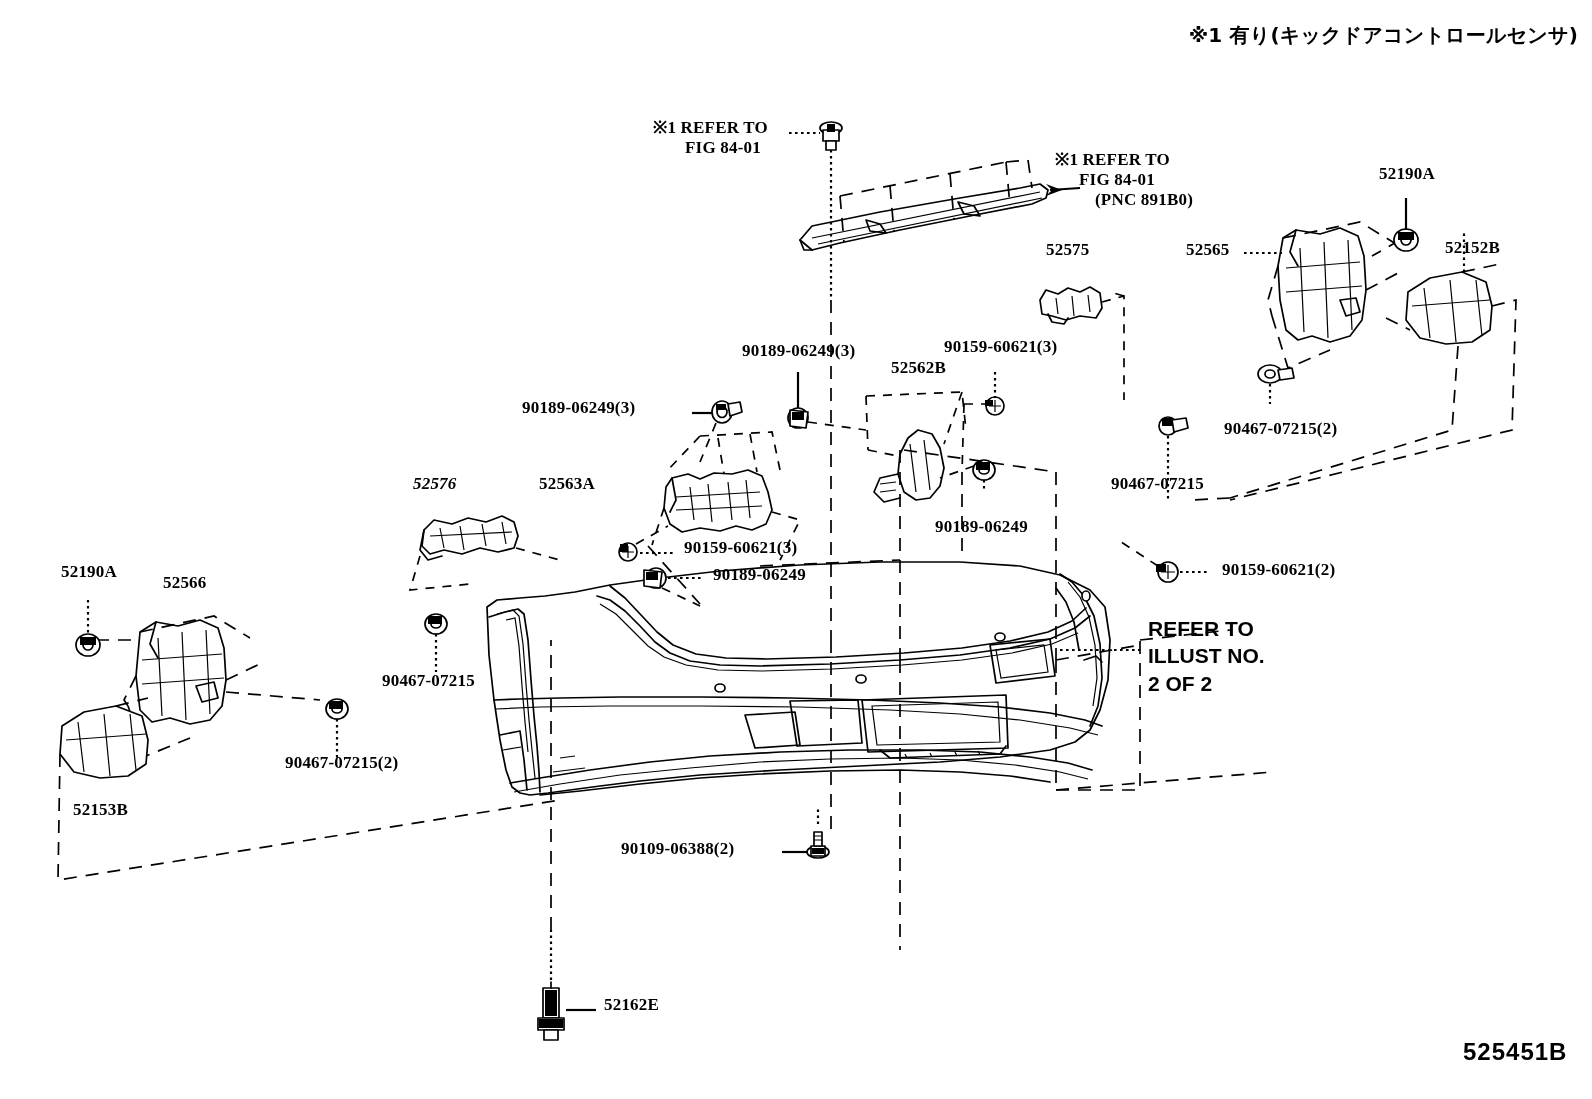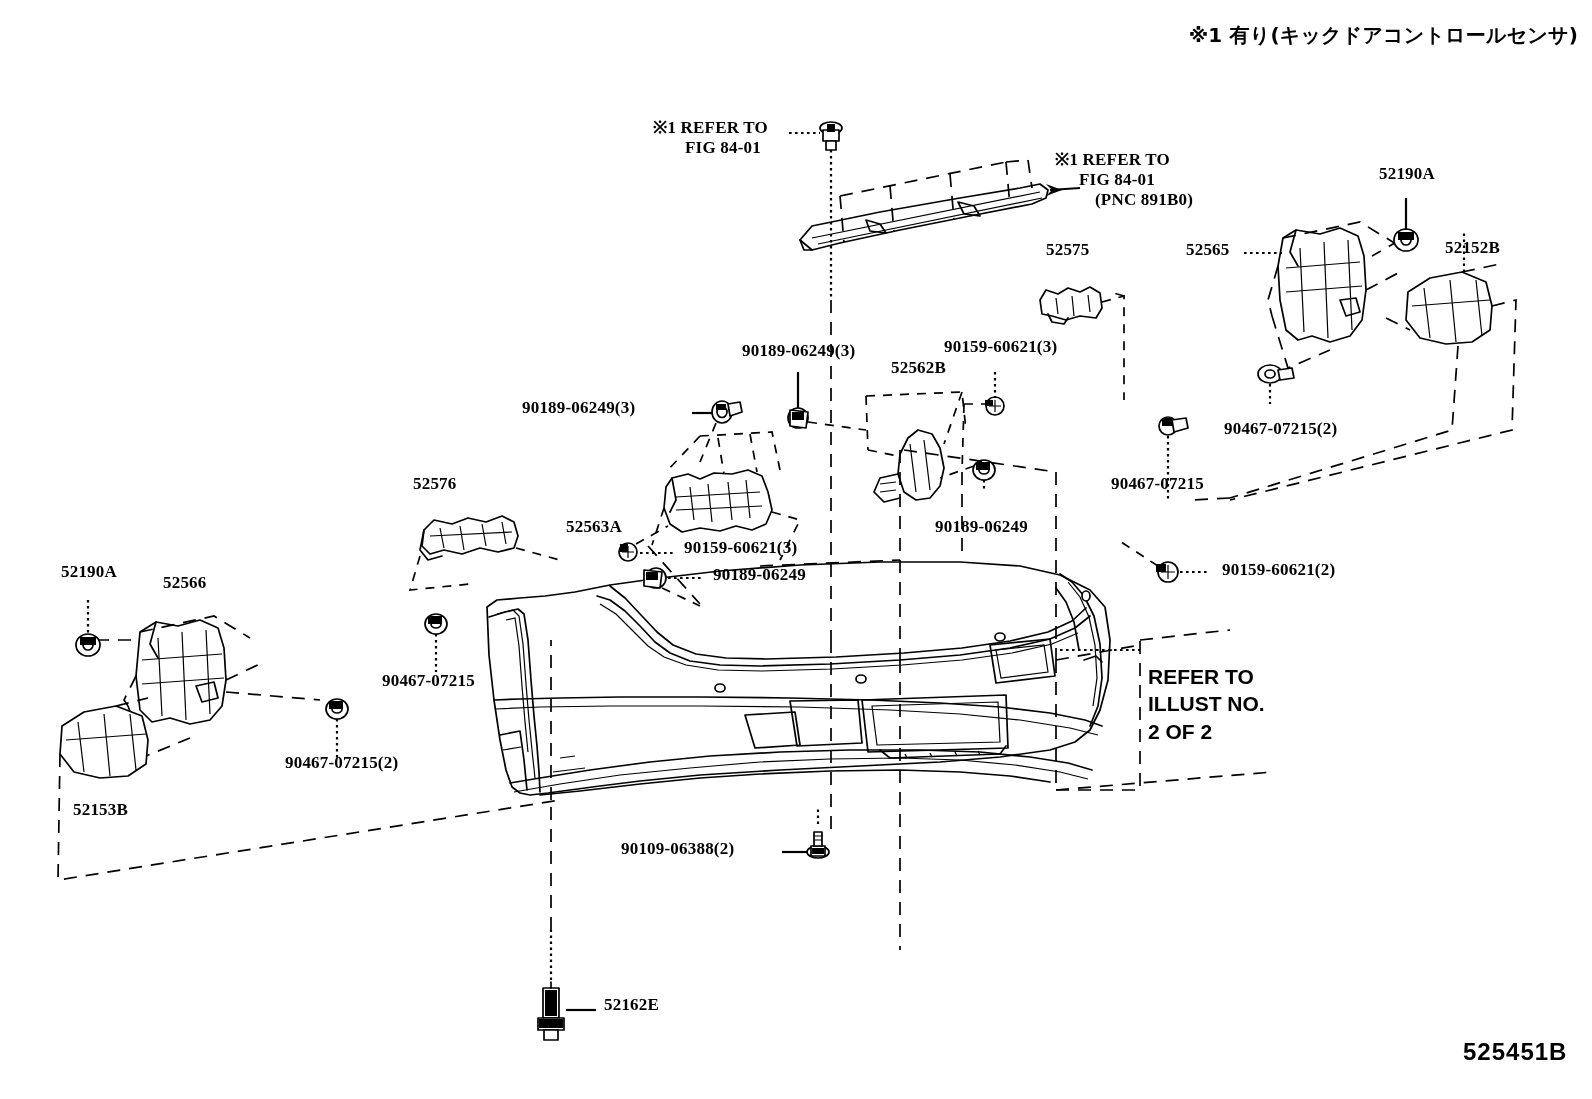--- a/index.html
+++ b/index.html
@@ -2,21 +2,21 @@
 <html><head>
 <meta charset="utf-8">
 <style>
   html,body{margin:0;padding:0;background:#fff;}
   body{width:1592px;height:1099px;overflow:hidden;
        font-family:"Liberation Serif",serif;color:#000;}
   #stage{position:relative;width:1592px;height:1099px;background:#fff;}
   #art{position:absolute;left:0;top:0;width:1592px;height:1099px;}
   .lbl{position:absolute;white-space:nowrap;font-family:"Liberation Serif",serif;
        font-weight:700;font-size:17px;letter-spacing:0.2px;line-height:1.18;color:#000;}
-  .lbl.sans{font-family:"Liberation Sans",sans-serif;font-weight:600;font-size:21px;letter-spacing:0px;margin-top:48px;}
+  .lbl.sans{font-family:"Liberation Sans",sans-serif;font-weight:600;font-size:21px;letter-spacing:0px;}
   .lbl.jp{font-family:"DejaVu Sans",sans-serif;font-weight:700;font-size:20px;}
   .lbl.foot{font-family:"Liberation Sans",sans-serif;font-weight:600;font-size:24px;letter-spacing:1px;}
   .lbl.r{text-align:left;}
 </style>
 </head>
 <body>
 
 <div id="stage">
 
   <svg id="art" viewBox="0 0 1592 1099" xmlns="http://www.w3.org/2000/svg">
@@ -385,22 +385,22 @@
     <span>REFER TO</span><br>
     <span>ILLUST NO.</span><br>
     <span>2 OF 2</span>
   </div>
 
   <div class="lbl" style="left:1379px;top:164px;">52190A</div>
   <div class="lbl" style="left:1445px;top:238px;">52152B</div>
   <div class="lbl" style="left:1186px;top:240px;">52565</div>
   <div class="lbl" style="left:1046px;top:240px;">52575</div>
   <div class="lbl" style="left:891px;top:358px;">52562B</div>
-  <div class="lbl" style="left:566px;top:474px;margin-top:43px;">52563A</div>
-  <div class="lbl" style="left:413px;top:474px;">52576</div>
+  <div class="lbl" style="left:539px;top:474px;">52563A</div>
+  <div class="lbl" style="left:413px;top:474px;font-style:italic;">52576</div>
   <div class="lbl" style="left:61px;top:562px;">52190A</div>
   <div class="lbl" style="left:163px;top:573px;">52566</div>
   <div class="lbl" style="left:73px;top:800px;">52153B</div>
   <div class="lbl" style="left:604px;top:995px;">52162E</div>
 
   <div class="lbl" style="left:522px;top:398px;">90189-06249(3)</div>
   <div class="lbl" style="left:742px;top:341px;">90189-06249(3)</div>
   <div class="lbl" style="left:944px;top:337px;">90159-60621(3)</div>
   <div class="lbl" style="left:684px;top:538px;">90159-60621(3)</div>
   <div class="lbl" style="left:713px;top:565px;">90189-06249</div>

